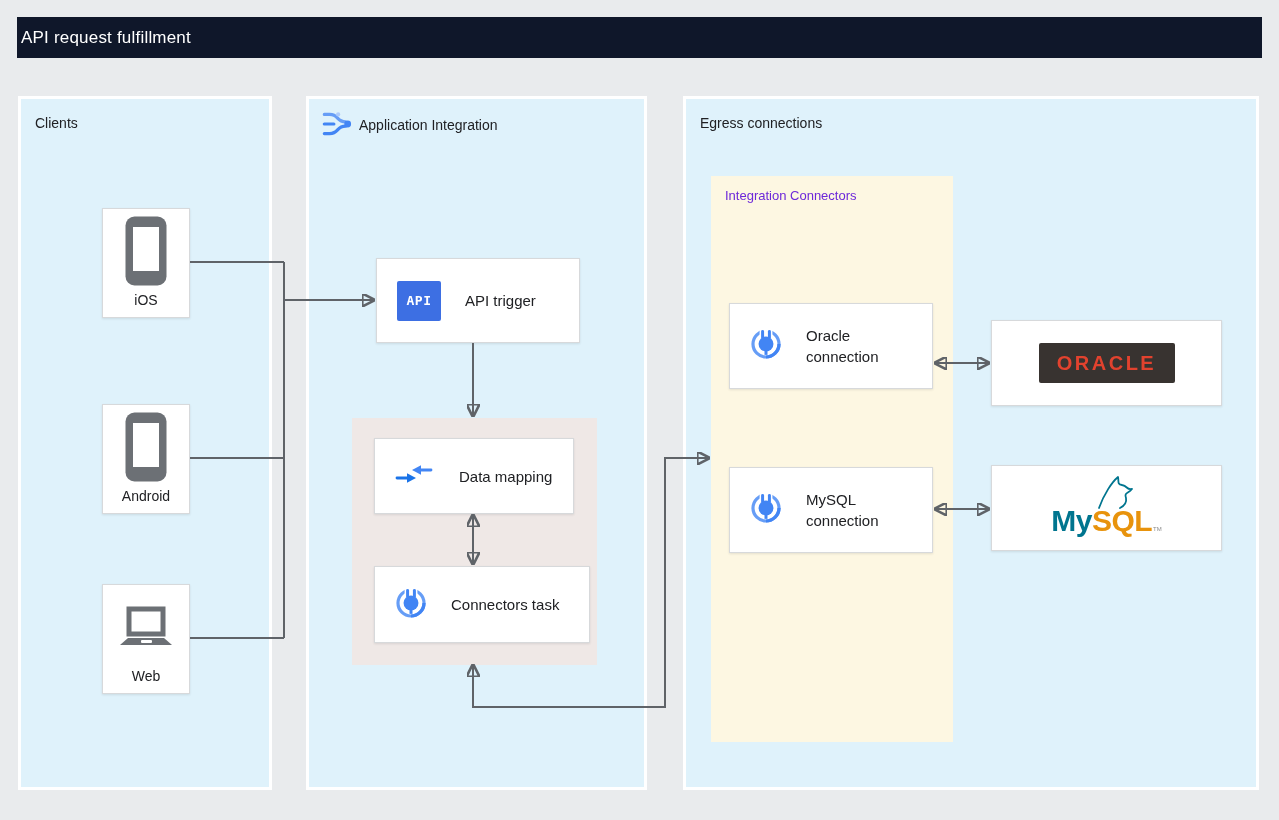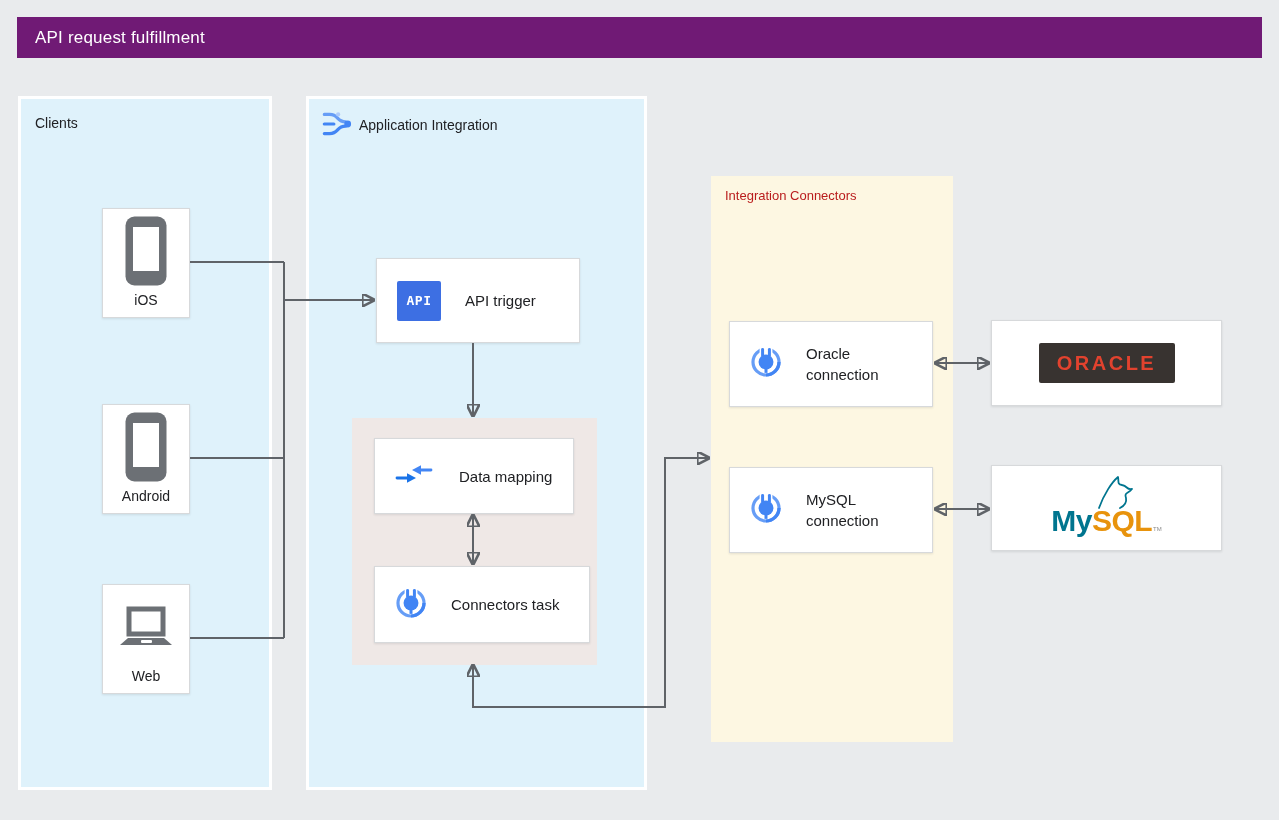--- a/index.html
+++ b/index.html
@@ -13,23 +13,23 @@
     width: 1279px;
     height: 820px;
     background: #E9EBED;
     overflow: hidden;
   }
   
   .banner {
     position: absolute;
     left: 17px; top: 17px;
     width: 1245px; height: 41px;
-    background: #701a75;
+    background: #0f172a;
     display: flex; align-items: center;
-    padding-left: 18px;
+    padding-left: 4px;
   }
   .banner span { color: #FFFFFF; font-size: 17px; letter-spacing: .2px; }
 
   
   .panel {
     position: absolute;
     background: #DFF2FB;
     border: 3px solid #FFFFFF;
   }
   .panel-clients     { left: 18px;  top: 96px; width: 254px; height: 694px; }
@@ -48,21 +48,21 @@
     left: 352px; top: 418px; width: 245px; height: 247px;
     background: #EFE8E6;
   }
   .connectors-box {
     position: absolute;
     left: 711px; top: 176px; width: 242px; height: 566px;
     background: #FDF7E2;
   }
   .connectors-box-label {
     position: absolute; left: 14px; top: 12px;
-    font-size: 13px; color: #b91c1c;
+    font-size: 13px; color: #6d28d9;
   }
 
   
   .card {
     position: absolute;
     background: #FFFFFF;
     border: 1px solid #D7D9DB;
     box-shadow: 0 1px 2px rgba(60,64,67,.12);
   }
   .client-card {
@@ -80,21 +80,21 @@
   .node-card {
     display: flex; align-items: center;
     padding-left: 20px; gap: 24px;
   }
   .node-label { font-size: 15px; line-height: 1.4; color: #202124; width: 112px; }
   .card-api        { left: 376px; top: 258px; width: 204px; height: 85px; }
   .card-api .node-label { width: 80px; }
   .card-datamap    { left: 374px; top: 438px; width: 200px; height: 76px; gap: 26px; }
   .card-datamap .node-label { white-space: nowrap; }
   .card-conntask   { left: 374px; top: 566px; width: 216px; height: 77px; }
-  .card-oracleconn { left: 729px; top: 321px; width: 204px; height: 86px; }
+  .card-oracleconn { left: 729px; top: 303px; width: 204px; height: 86px; }
   .card-mysqlconn  { left: 729px; top: 467px; width: 204px; height: 86px; }
 
   .api-badge {
     width: 44px; height: 40px;
     background: #3D6FE3; border-radius: 2px;
     display: flex; align-items: center; justify-content: center;
     color: #ffffff; font-family: "DejaVu Sans Mono", monospace;
     font-weight: bold; font-size: 13px; letter-spacing: .5px;
     flex: 0 0 auto;
   }
@@ -144,20 +144,23 @@
         <path d="M5,7 H10 C19,7 16,14 25,14" stroke="#669DF6" stroke-width="3" fill="none" stroke-linecap="round"></path>
         <path d="M5,25 H10 C19,25 16,18 25,18" stroke="#4285F4" stroke-width="3" fill="none" stroke-linecap="round"></path>
         <path d="M5,16 H14" stroke="#4285F4" stroke-width="3" fill="none" stroke-linecap="round"></path>
         <circle cx="27" cy="16" r="3.2" fill="#4285F4"></circle>
         <circle cx="18" cy="7" r="2" fill="#AECBFA"></circle>
       </svg>
     </span>
     <div class="panel-label with-icon">Application Integration</div>
   </div>
 
+  <div class="panel panel-egress">
+    <div class="panel-label">Egress connections</div>
+  </div>
 
   <div class="group-box"></div>
   <div class="connectors-box">
     <div class="connectors-box-label">Integration Connectors</div>
   </div>
 
   <div class="card client-card card-ios">
     <div class="icon-wrap">
       <svg width="44" height="72" viewBox="0 0 44 72">
         <rect x="1.5" y="1.5" width="41" height="69" rx="9" fill="#6C7075"></rect>

